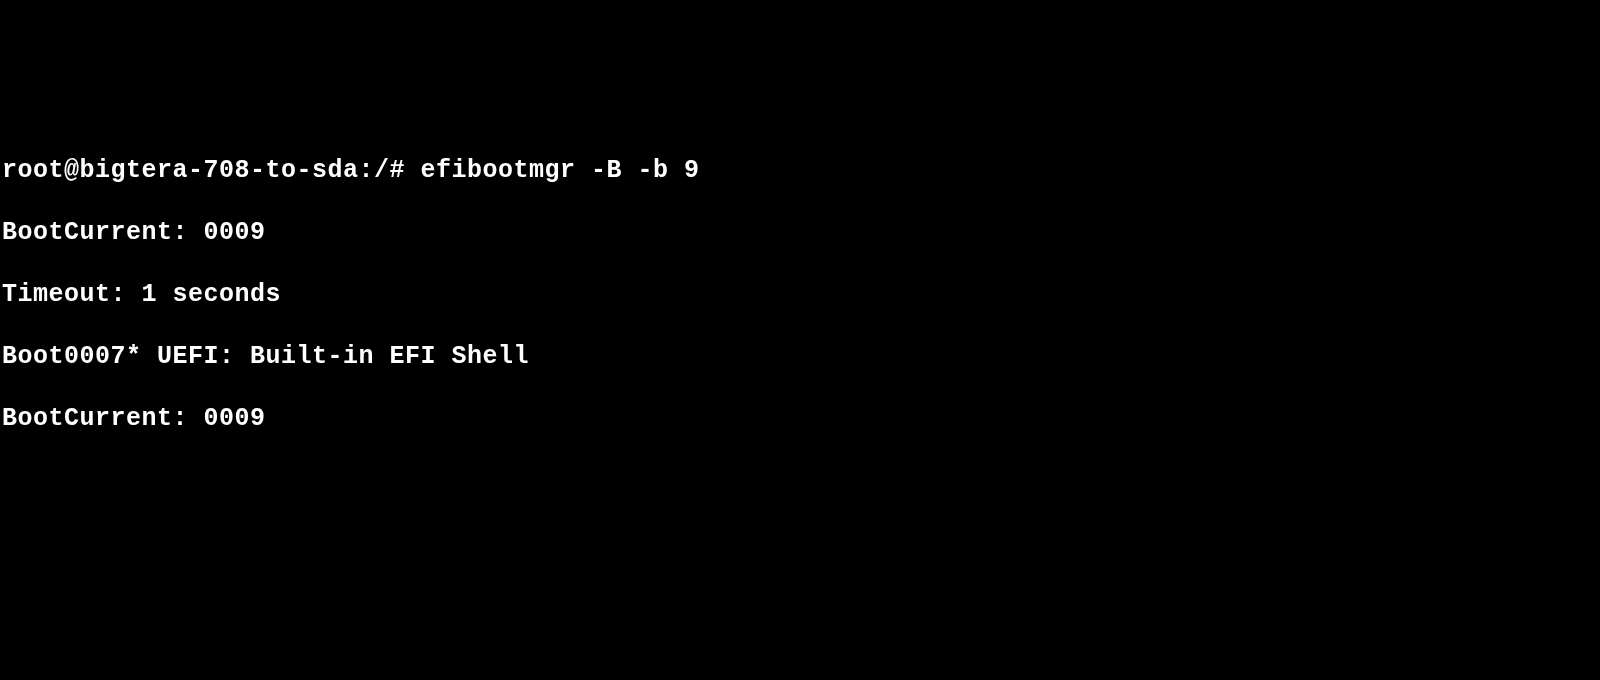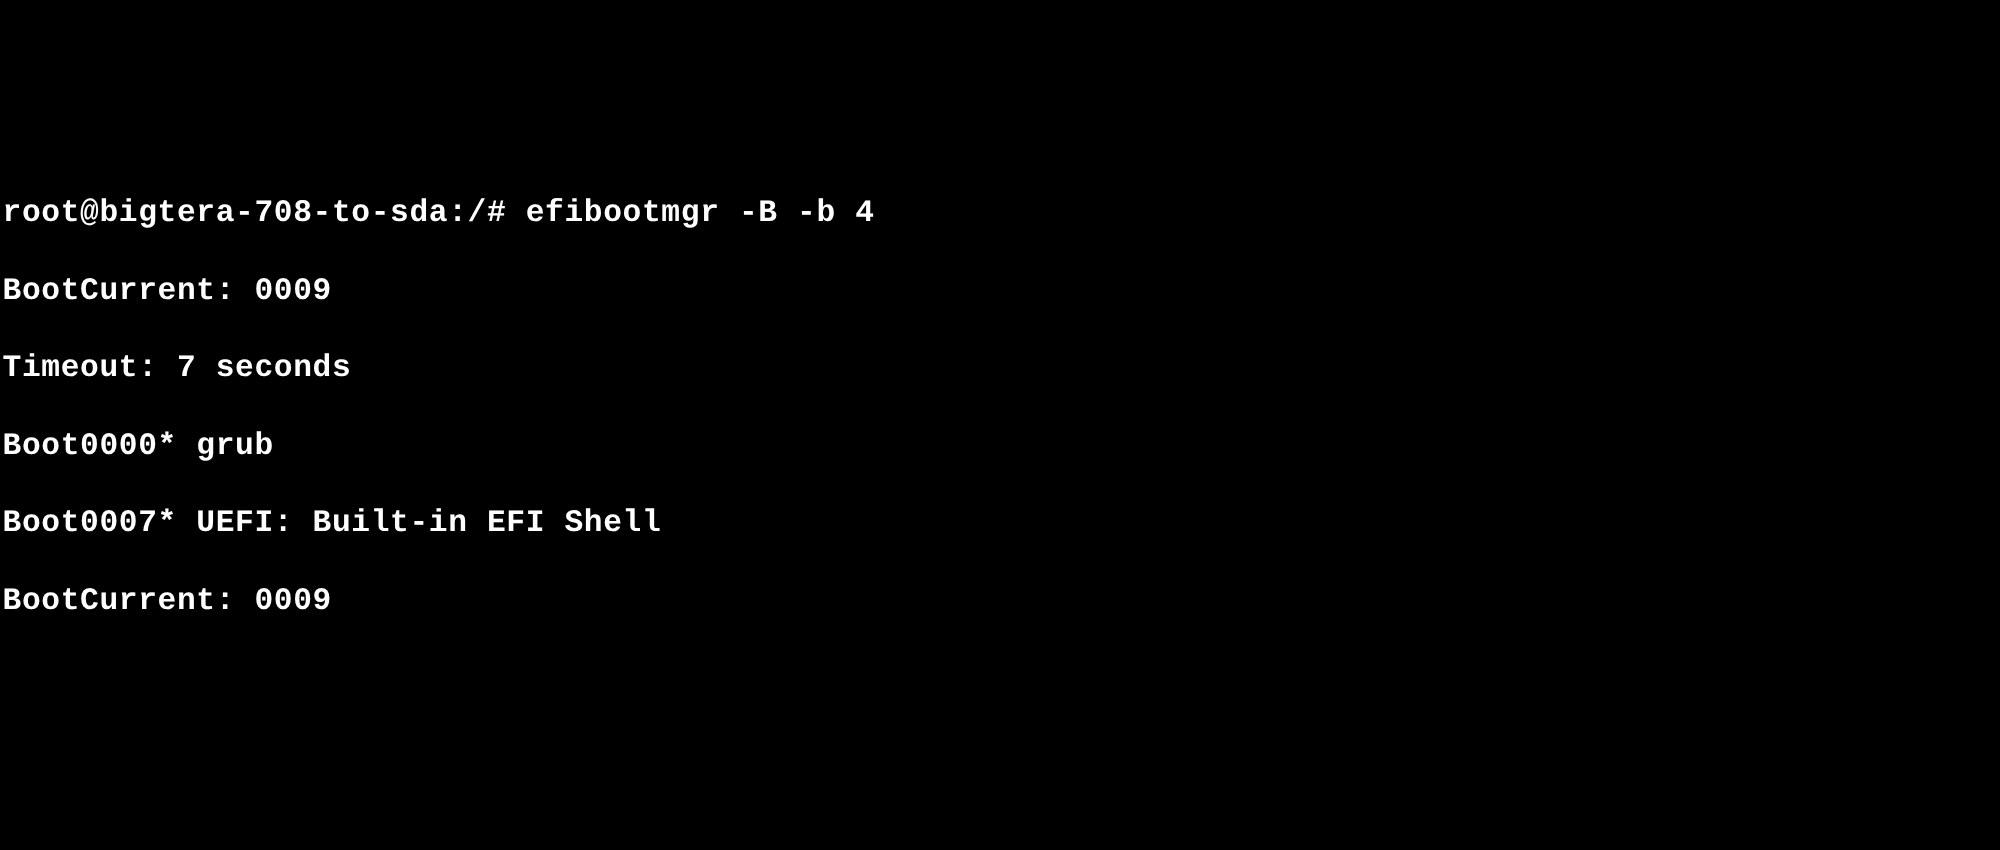--- a/index.html
+++ b/index.html
@@ -17,24 +17,23 @@
       padding: 0 2px;
     }
     .line { display: block; }
   </style>
 </head>
 <body>
 
 
 
 <div id="term">
-<span class="line"><span>root@bigtera-708-to-sda:/# </span><span>efibootmgr -B -b 4</span></span>
+<span class="line"><span>root@bigtera-708-to-sda:/# </span><span>efibootmgr -B -b 9</span></span>
 <span class="line">BootCurrent: 0009</span>
-<span class="line">Timeout: 7 seconds</span>
-<span class="line">Boot0000* grub</span>
+<span class="line">Timeout: 1 seconds</span>
 <span class="line">Boot0007* UEFI: Built-in EFI Shell</span>
 <span class="line">BootCurrent: 0009</span>
 
 
 
 
 
 
 </div>
 

